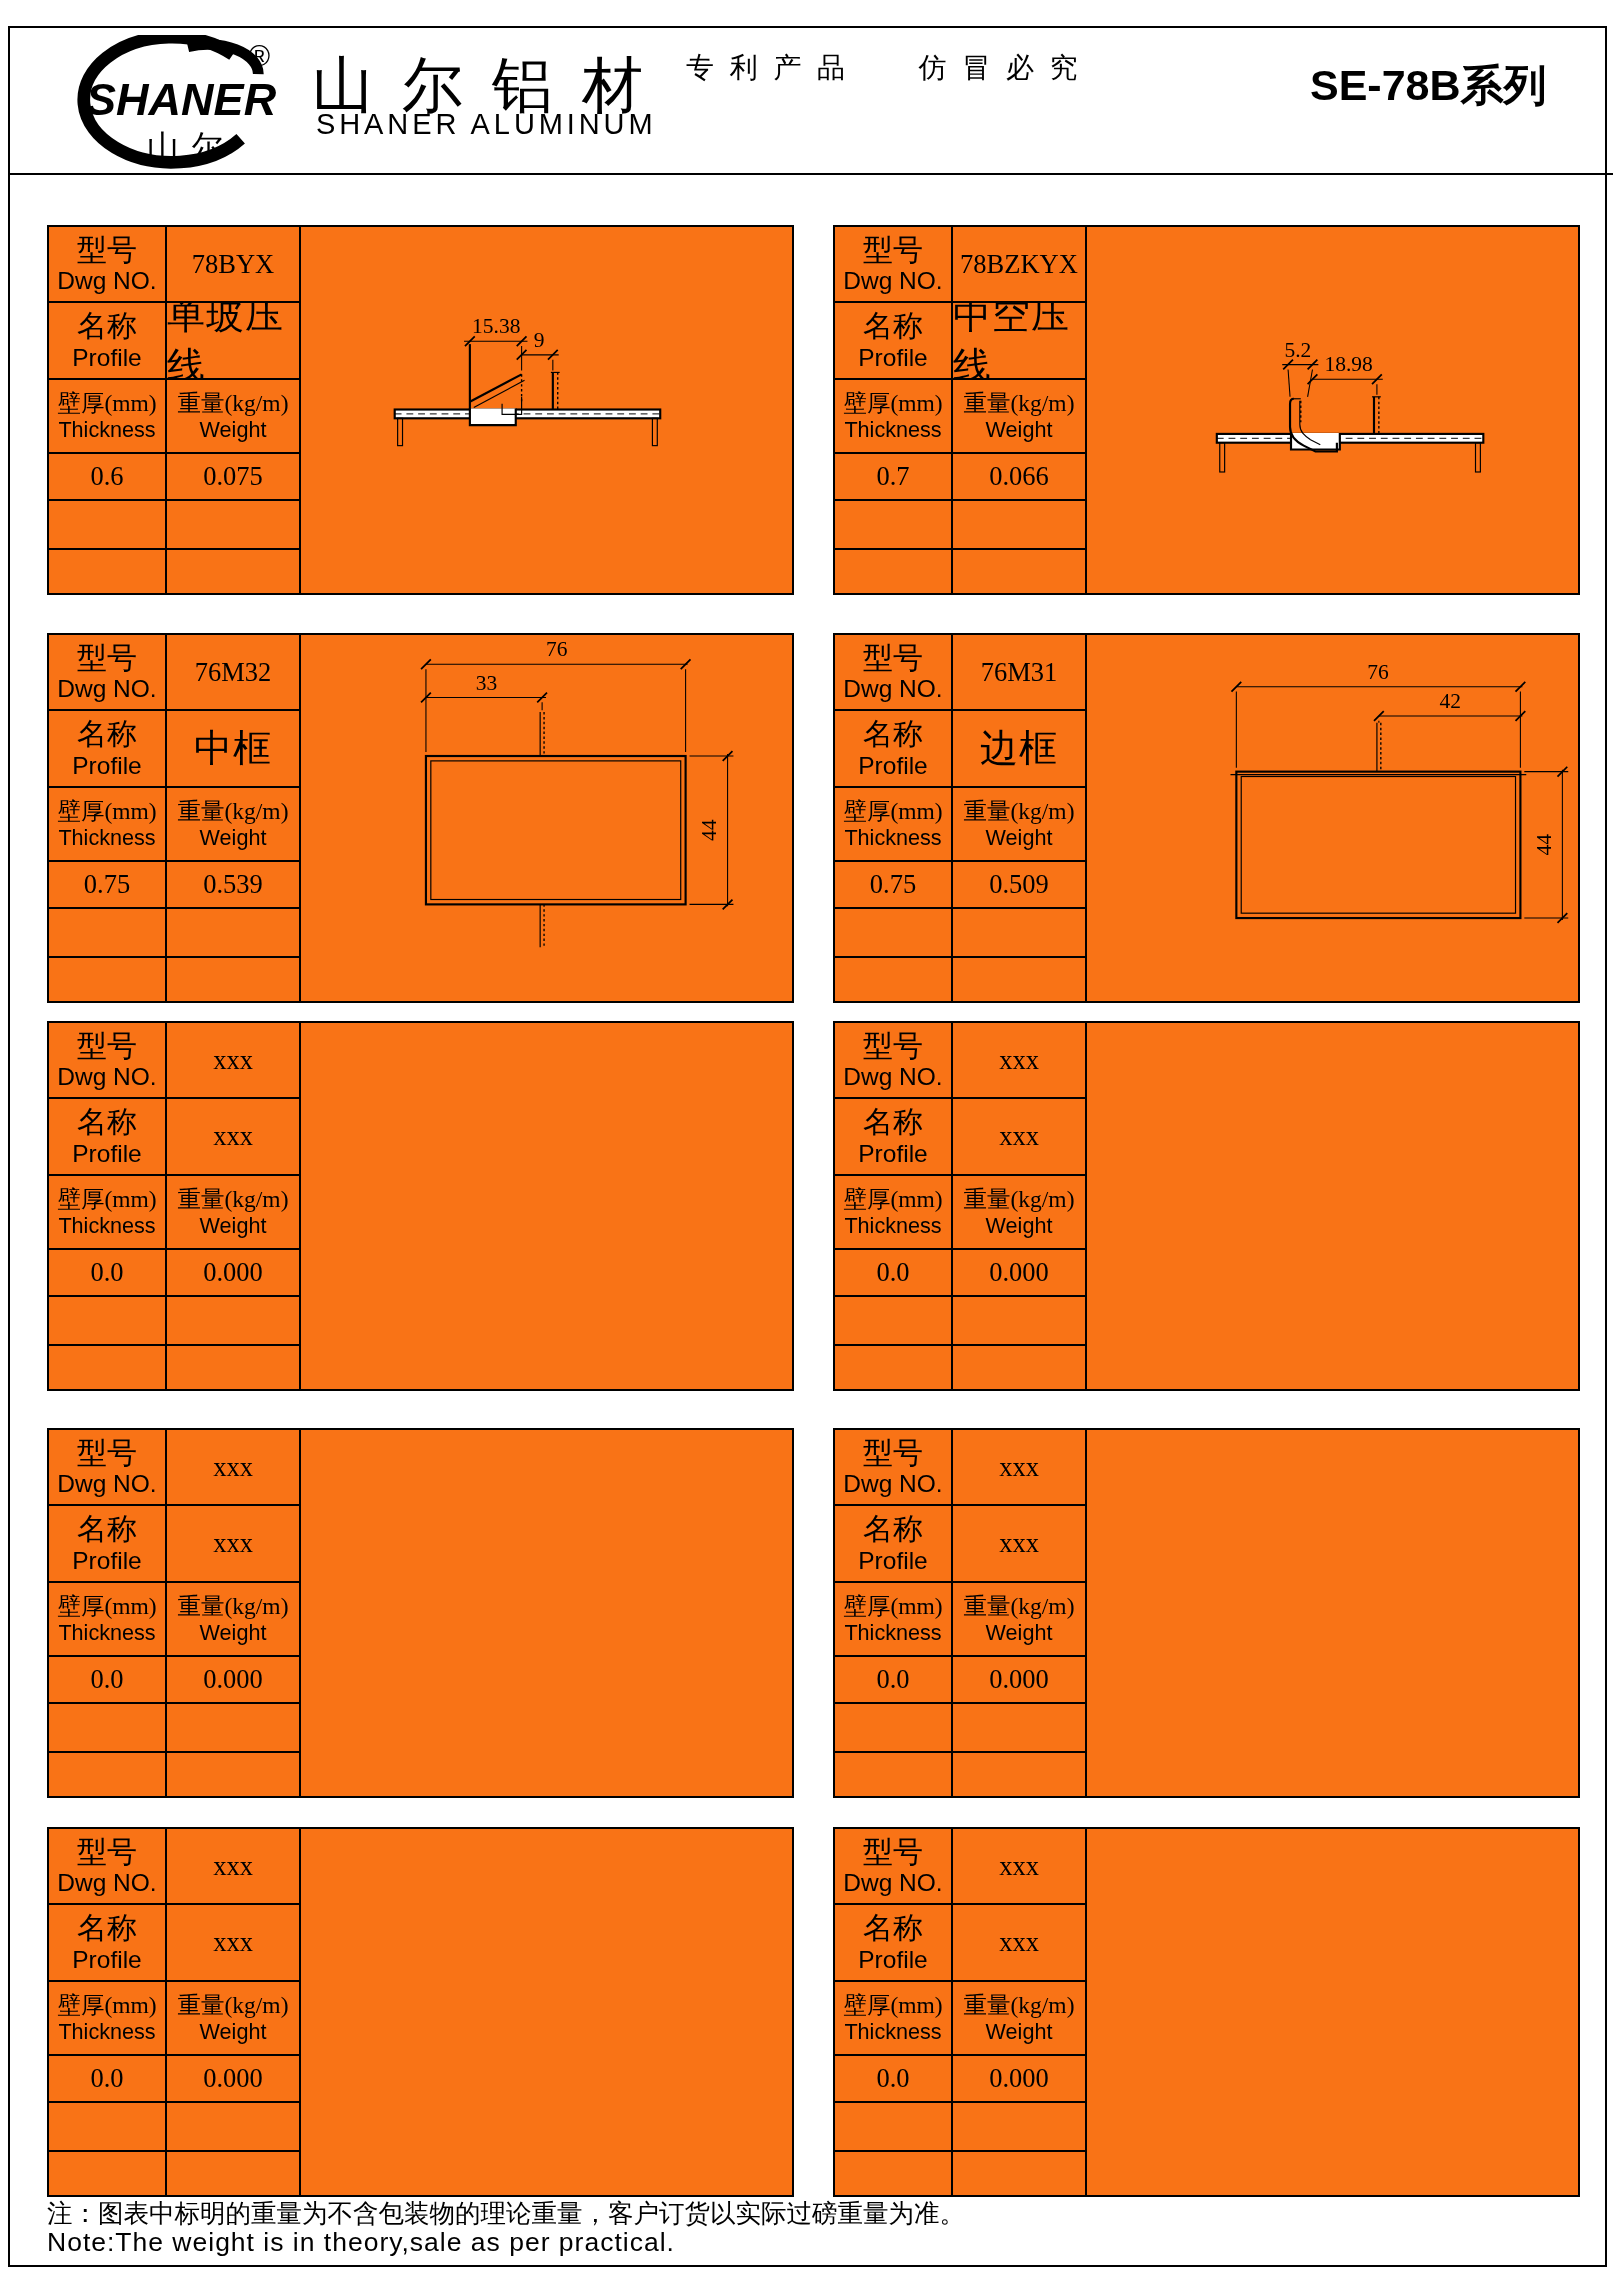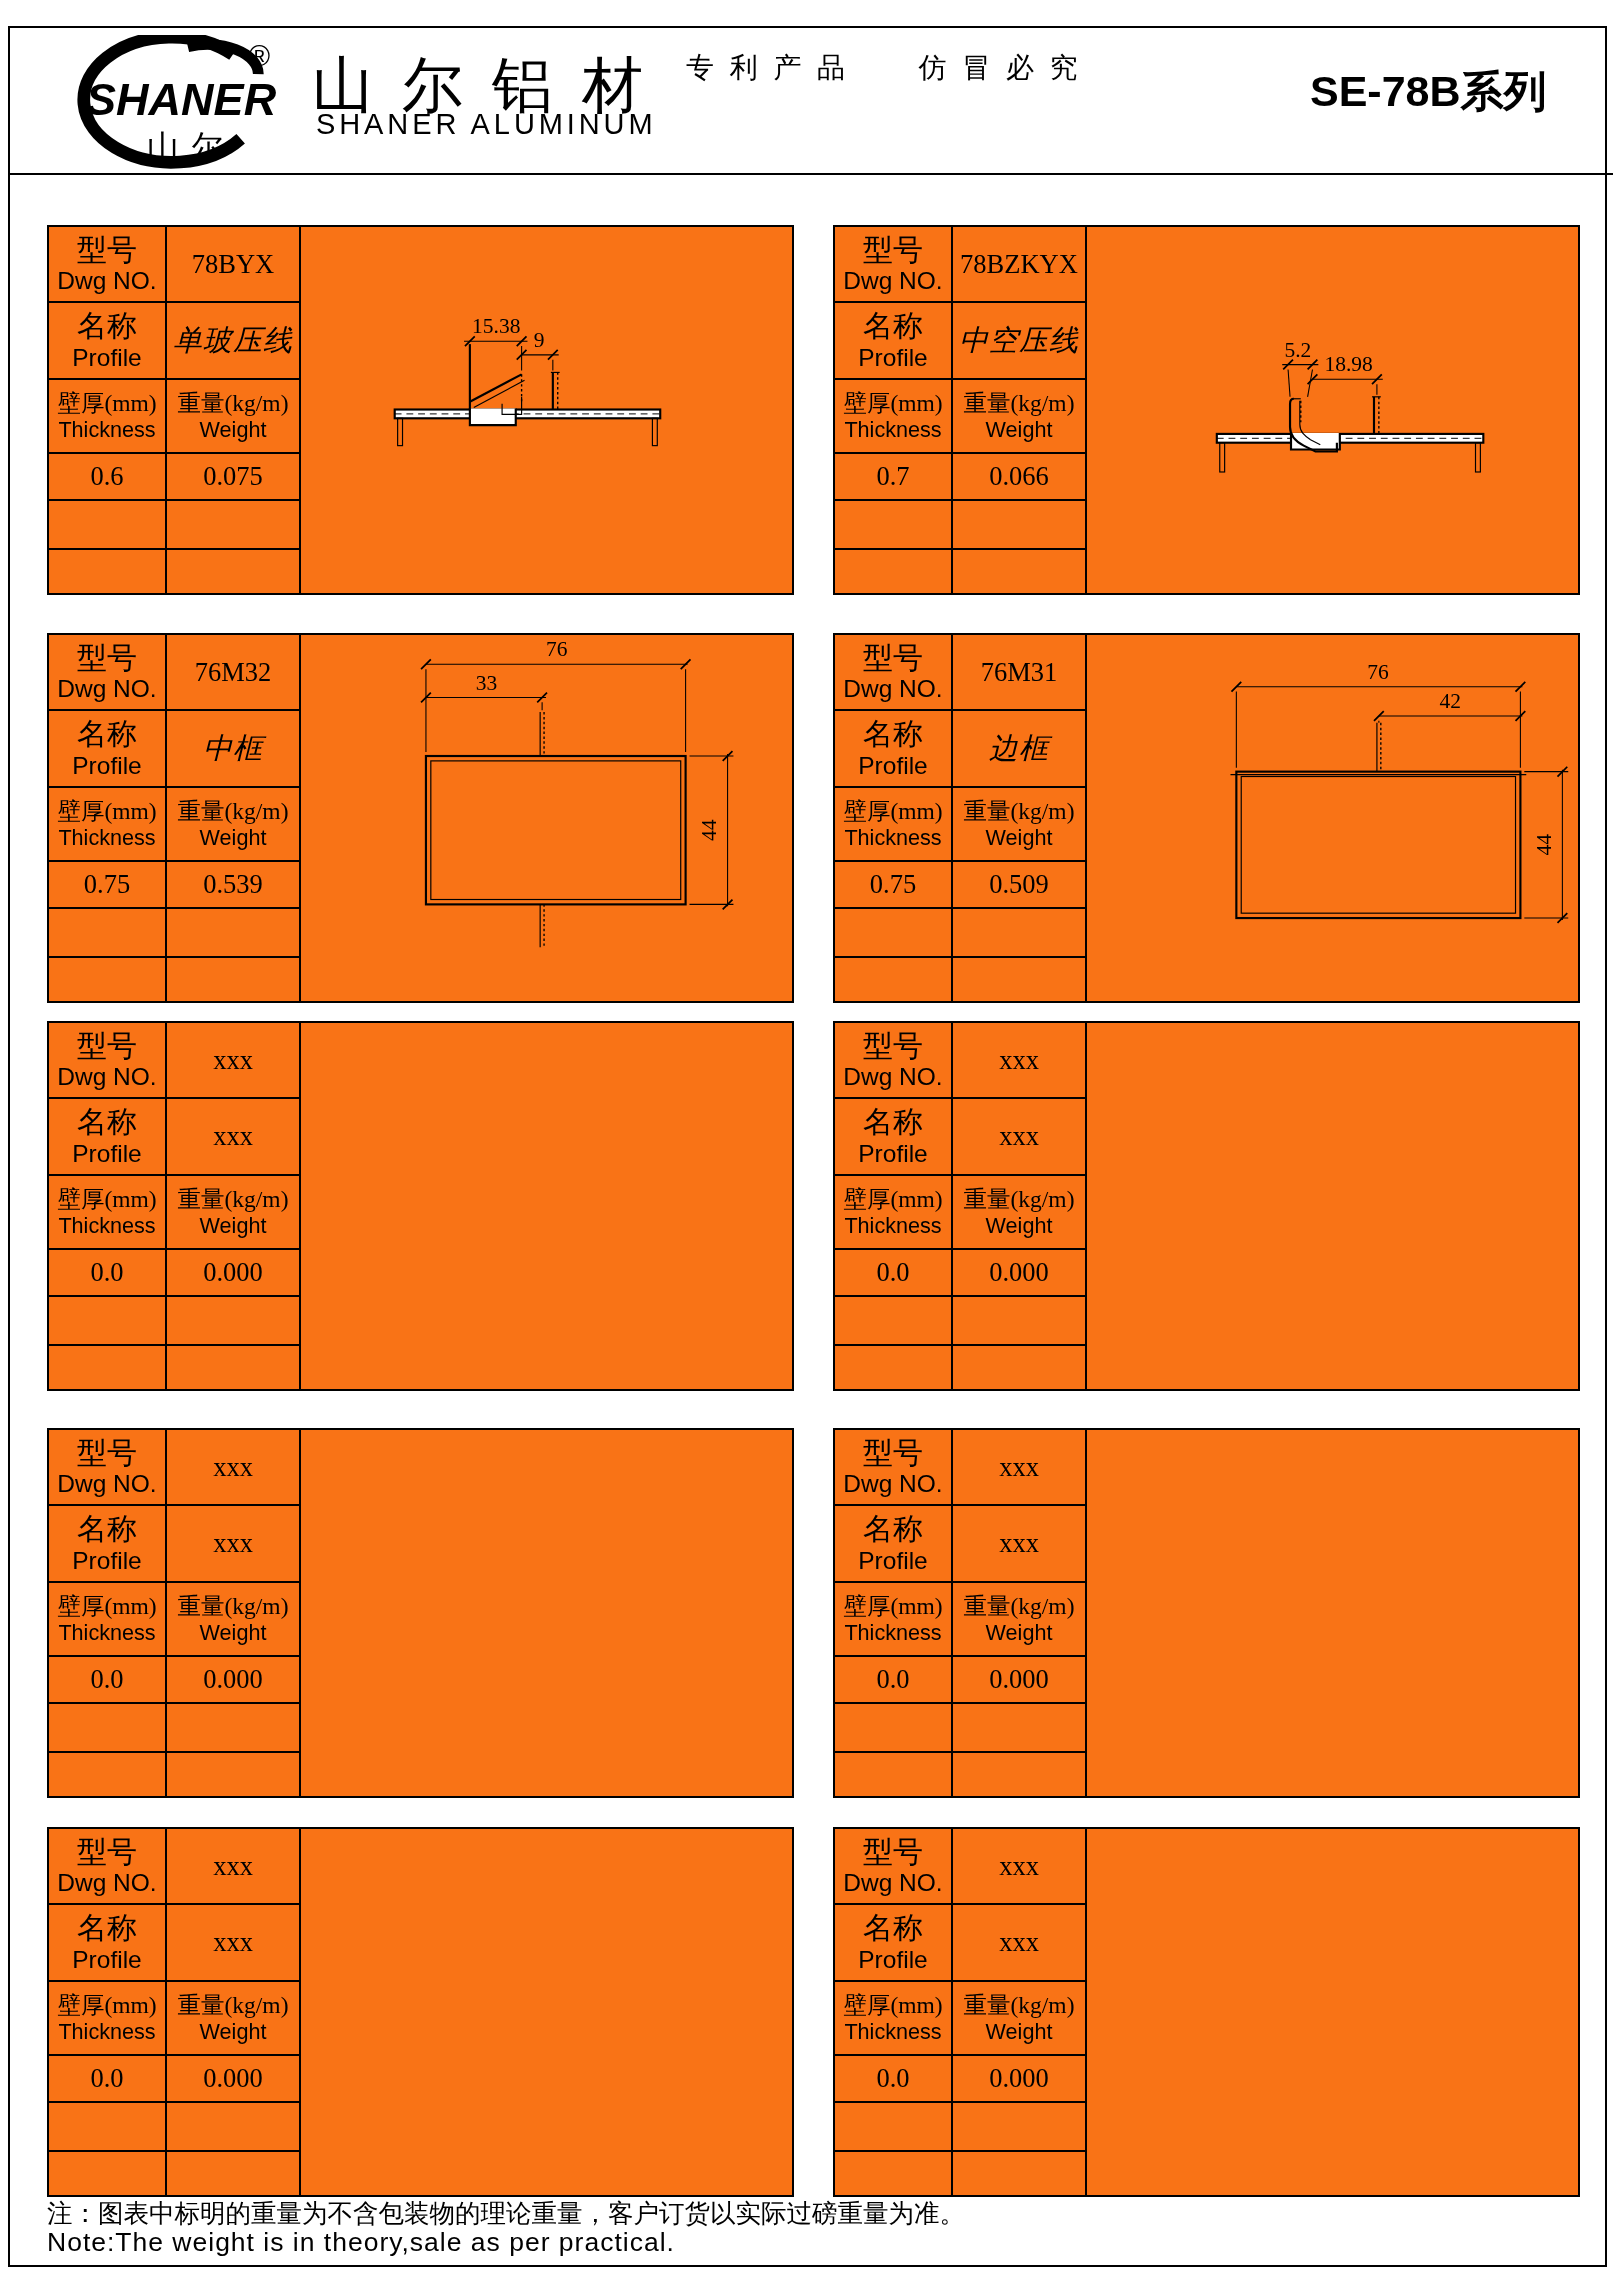--- a/index.html
+++ b/index.html
@@ -14,40 +14,40 @@
 
   
   .abs { position:absolute; }
   .brand-cn { left:312px; top:45px; font-family:"Liberation Serif",serif;
               font-size:61px; letter-spacing:29px; white-space:nowrap; }
   .brand-en { left:316px; top:108px; font-size:29px; letter-spacing:3.9px; white-space:nowrap;text-align:right; }
   .patent   { left:686px; top:49px; font-family:"Liberation Serif",serif;
               font-size:28px; letter-spacing:15.7px; word-spacing:35px; white-space:nowrap; }
   .doc-title{ left:627px; top:88px; font-family:"Liberation Serif",serif;
               font-size:49px; white-space:nowrap; }
-  .series   { left:1310px; top:63px; font-size:43px; font-weight:600; white-space:nowrap; }
+  .series   { left:1310px; top:57px; font-size:43px; font-weight:600; white-space:nowrap; }
 
   
   .block { position:absolute; width:747px; height:370px; border:2.9px solid #000;
            box-sizing:border-box; display:grid;
            grid-template-columns:118px 134px 1fr;
            grid-template-rows:76px 77px 74px 47px 49px 1fr; background:#f97316; }
   .cell { border-right:2.5px solid #000; border-bottom:2.5px solid #000;
           display:flex; flex-direction:column; align-items:center; justify-content:center;
           overflow:hidden; }
   .cell.last { border-bottom:none; }
   .draw { grid-column:3; grid-row:1 / span 6; position:relative; }
   .draw svg { position:absolute; left:0; top:0; width:100%; height:100%; }
 
   .cn  { font-family:"Liberation Serif",serif; font-size:30px; line-height:1.15; }
   .en  { font-size:24.5px; line-height:1.1; margin-top:1px; }
   .sm .cn { font-size:23.5px;text-align:right; }
   .sm .en { font-size:21.6px; }
   .val { font-family:"Liberation Serif",serif; font-size:26.5px; }
-  .val.zh { font-size:29px; letter-spacing:1px;font-style:italic; }
+  .val.zh { font-size:38px; letter-spacing:1px; }
 
   
   .p2 { stroke:#000; stroke-width:2.2; fill:none; }
   .p1 { stroke:#000; stroke-width:1.2; fill:none; }
   .pw { stroke:#000; stroke-width:2.2; fill:#fff; }
   .hatch { stroke:#000; stroke-width:1; fill:none; stroke-dasharray:7 5; }
   .ser { stroke:#000; stroke-width:1.4; fill:none; stroke-dasharray:2.5 2.5; }
   .dim { stroke:#000; stroke-width:1.1; fill:none; }
   .tick { stroke:#000; stroke-width:1.8; fill:none; }
   .dimt { font-family:"Liberation Serif",serif; font-size:22px; fill:#000; }

